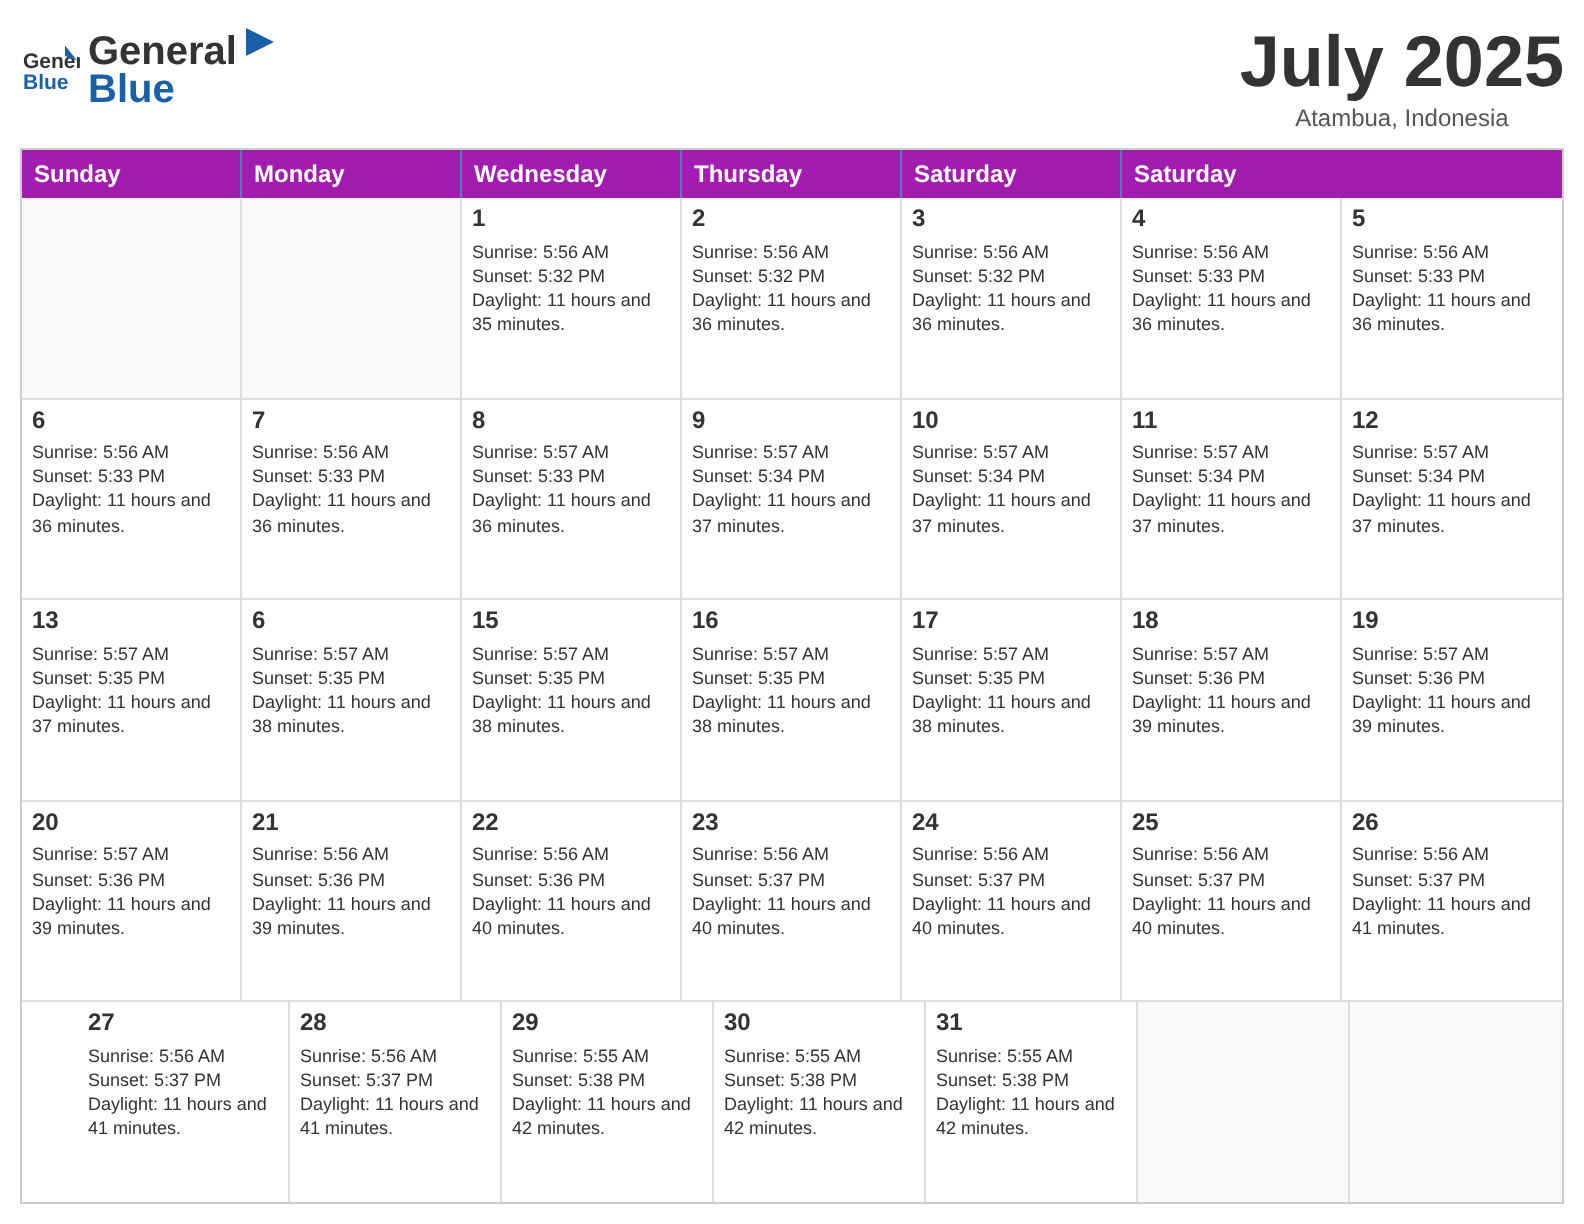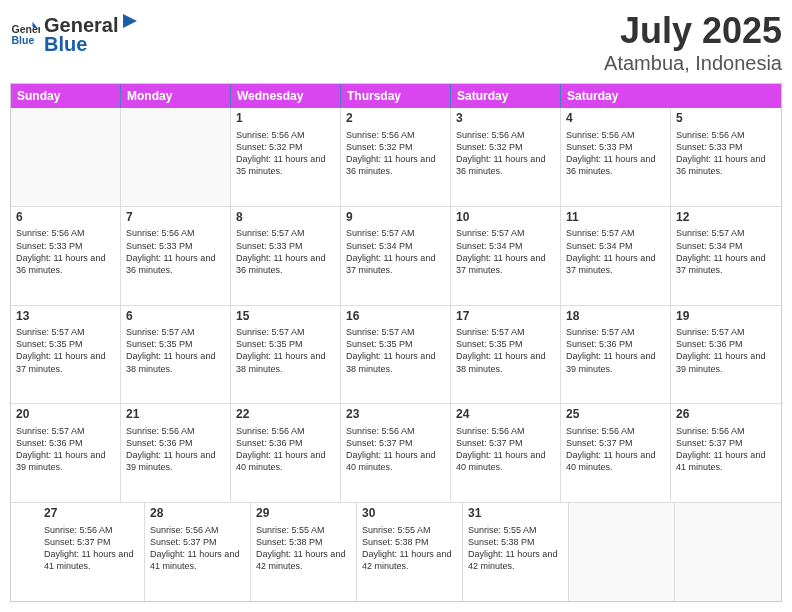--- a/index.html
+++ b/index.html
@@ -26,41 +26,41 @@
     .logo {
       display: flex;
       align-items: center;
       gap: 4px;
     }
     .logo-icon {
       width: 30px;
       height: 30px;
     }
     .title-area {
-      text-align: right;
+      text-align: center;
     }
     .month-title {
       font-size: 36px;
       font-weight: bold;
       color: #333;
     }
     .location {
-      font-size: 20px;
+      font-size: 12px;
       color: #555;
     }
     .calendar {
       flex: 1;
       display: flex;
       flex-direction: column;
       border: 1px solid #ccc;
     }
     .cal-header {
       display: grid;
       grid-template-columns: repeat(7, 1fr);
-      background: #d946ef;
+      background: #a21caf;
     }
     .cal-header-cell {
       color: white;
       font-size: 12px;
       font-weight: bold;
       padding: 5px 6px;
       border-right: 1px solid #4a7fc0;
       text-align: left;
     }
     .cal-header-cell:last-child { border-right: none; }

